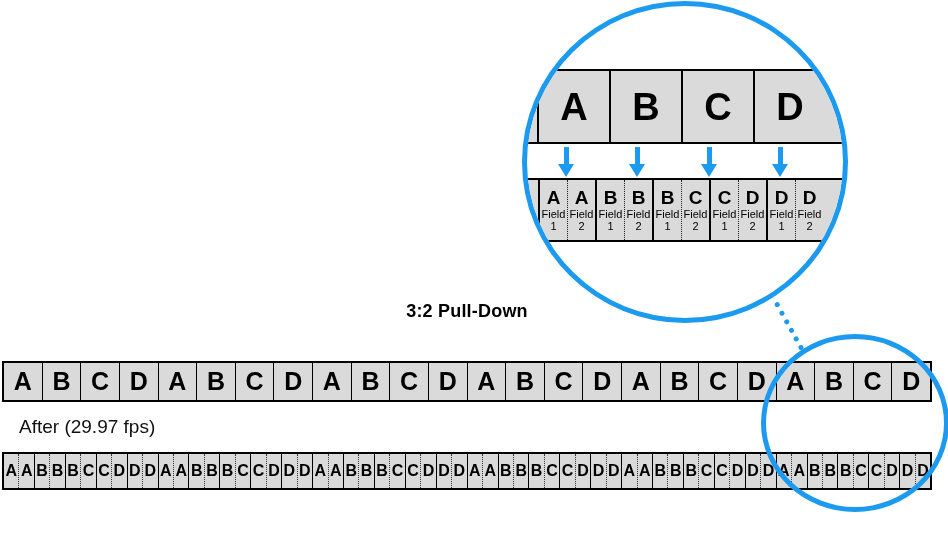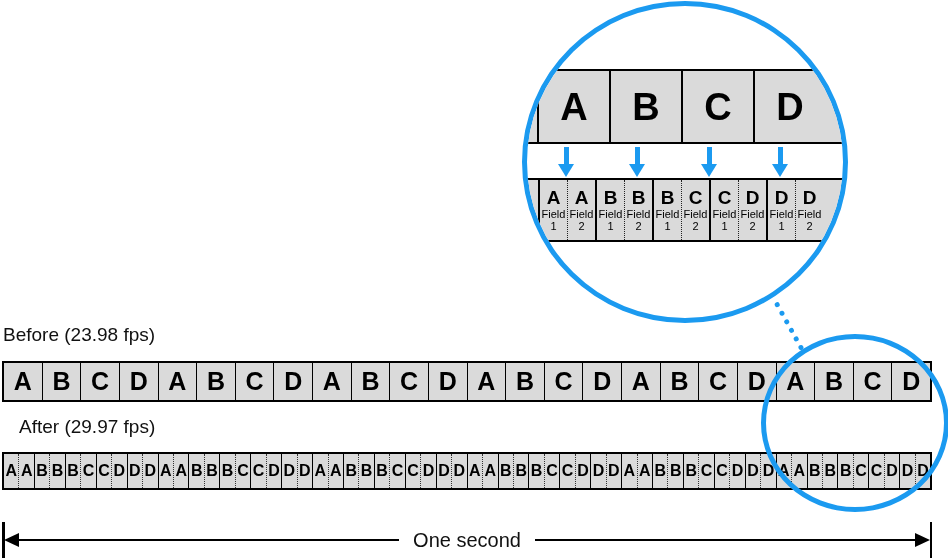--- a/index.html
+++ b/index.html
@@ -203,22 +203,22 @@
           <div class="fcell">
             <div class="fletter">D</div>
             <div class="flabel">Field</div>
             <div class="fnum">2</div>
           </div>
         </div>
         <div class="padbox pad-r"></div>
       </div>
   </div>
 
-
-  <div class="row-label before-label">Before (23.98 fps)</div>
+  <div class="diagram-title">3:2 Pull-Down</div>
+
   <div class="before-row">
       <div class="bframe">
         <div class="bletter">A</div>
       </div>
       <div class="bframe">
         <div class="bletter">B</div>
       </div>
       <div class="bframe">
         <div class="bletter">C</div>
       </div>
@@ -526,25 +526,14 @@
           <div class="aletter">D</div>
         </div>
         <div class="afield">
           <div class="aletter">D</div>
         </div>
       </div>
     </div>
 
   <div class="small-circle"></div>
 
-  <div class="one-second">
-    <div class="endbar left"></div>
-    <div class="endbar right"></div>
-    <div class="mid">
-      <div class="ah left"></div>
-      <div class="seg"></div>
-      <div class="os-label">One second</div>
-      <div class="seg"></div>
-      <div class="ah right"></div>
-    </div>
-  </div>
 
 </div>
 
 </body></html>

